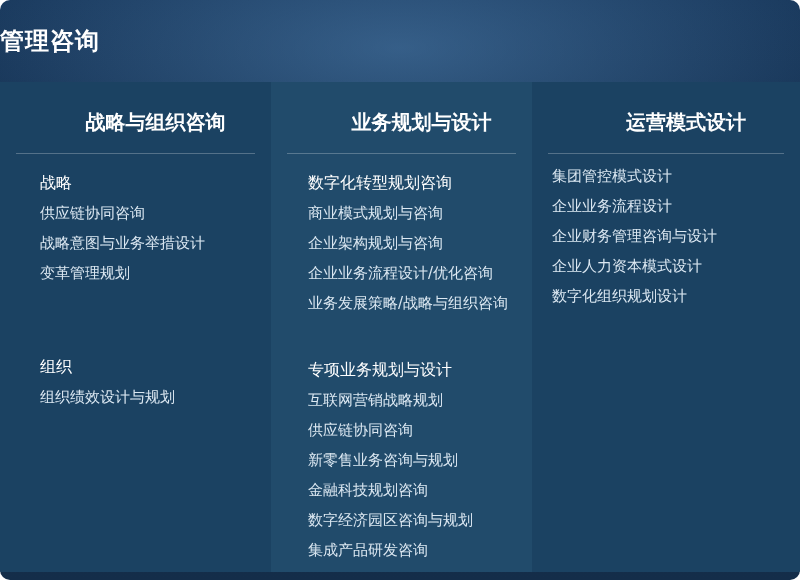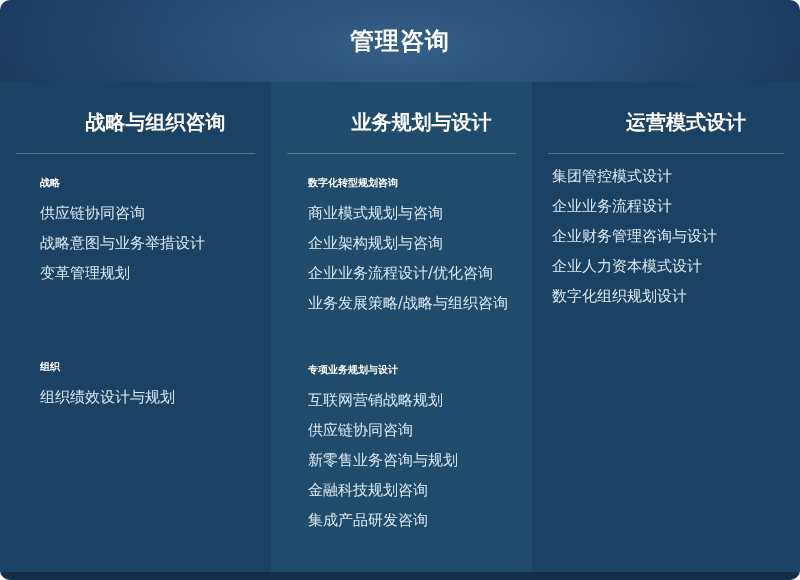--- a/index.html
+++ b/index.html
@@ -16,21 +16,20 @@
     overflow: hidden;
     background-color: #16314f;
     background-image:
       radial-gradient(ellipse 430px 150px at 400px 48px, rgba(82,132,180,0.50), rgba(82,132,180,0) 100%),
       linear-gradient(180deg, #1a3a5e 0%, #16314f 55%, #142d49 100%);
   }
   .menu-header {
     height: 82px;
     display: flex;
     align-items: center;
-    justify-content: center;
   }
   .menu-title {
     color: #ffffff;
     font-size: 24px;
     font-weight: 700;
     letter-spacing: 1px;
   }
   .columns {
     position: absolute;
     left: 0;
@@ -62,22 +61,22 @@
   }
   .section { margin-top: 21px; }
   .panel.col-0 .section { margin-left: 40px; }
   .panel.col-1 .section { margin-left: 37px; }
   .panel.col-2 .section { margin-left: 20px; }
   .panel.col-0 .section.sec-1 { margin-top: 78px; }
   .panel.col-1 .section.sec-1 { margin-top: 51px; }
   .panel.col-2 .section.sec-0 { margin-top: 14px; }
   .section-title {
     color: #ffffff;
-    font-size: 10px;
-    font-weight: 700;
+    font-size: 16px;
+    font-weight: 400;
     height: 16px;
     line-height: 16px;
   }
   .item {
     color: #dce8f2;
     font-size: 15px;
     height: 16px;
     line-height: 16px;
     margin-top: 14px;
     cursor: pointer;
@@ -115,20 +114,21 @@
           <div class="item">企业架构规划与咨询</div>
           <div class="item">企业业务流程设计/优化咨询</div>
           <div class="item">业务发展策略/战略与组织咨询</div>
         </div>
         <div class="section sec-1">
           <div class="section-title">专项业务规划与设计</div>
           <div class="item">互联网营销战略规划</div>
           <div class="item">供应链协同咨询</div>
           <div class="item">新零售业务咨询与规划</div>
           <div class="item">金融科技规划咨询</div>
+          <div class="item">数字经济园区咨询与规划</div>
           <div class="item">集成产品研发咨询</div>
         </div>
       </div>
       <div class="panel col-2 tint-dark">
         <div class="panel-header">运营模式设计</div>
         <div class="divider"></div>
         <div class="section sec-0">
           <div class="item">集团管控模式设计</div>
           <div class="item">企业业务流程设计</div>
           <div class="item">企业财务管理咨询与设计</div>

